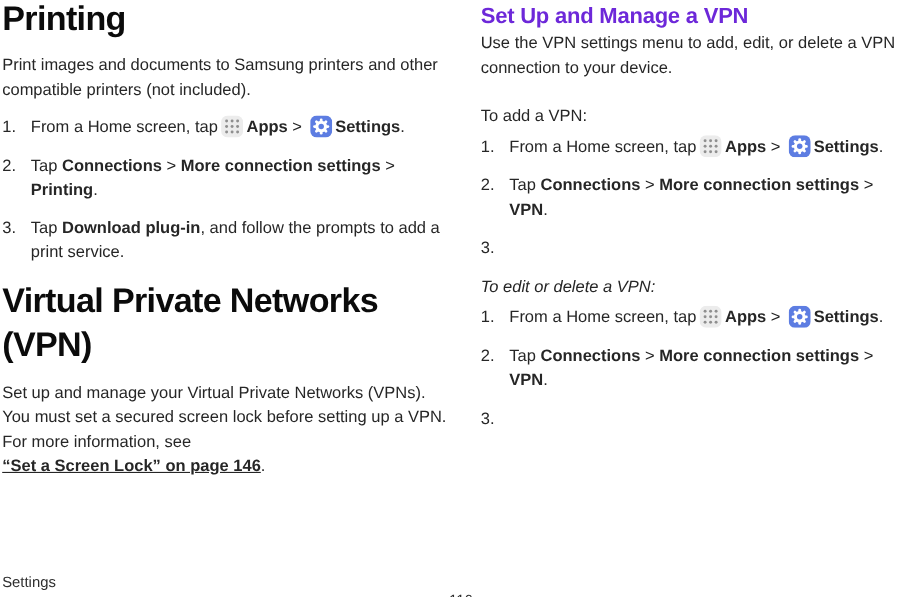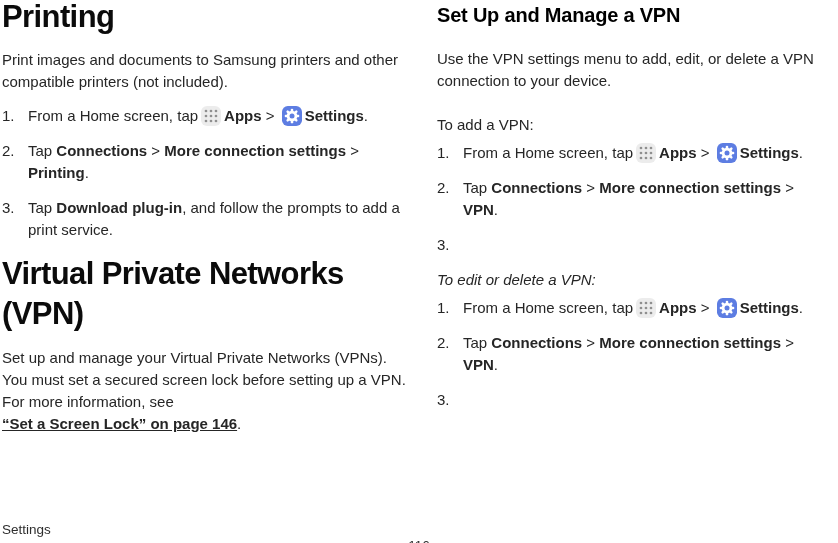--- a/index.html
+++ b/index.html
@@ -26,25 +26,25 @@
     font-weight: bold;
     color: #0b0b0b;
     font-size: 31px;
     line-height: 40px;
     letter-spacing: -0.6px;
     margin: -5px 0 12px 0;
   }
   .h1.second { margin-top: 11px; margin-bottom: 13px; }
   .h2 {
     font-weight: bold;
-    color: #000000;
+    color: #6d28d9;
     font-size: 20px;
     line-height: 26px;
     letter-spacing: -0.2px;
-    margin: 0 0 20px 0;
+    margin: 0 0 1px 0;
   }
   p.para { margin: 0 0 12px 0; }
   .col-right p.para { margin-bottom: 22px; }
   .intro { margin: 0 0 6px 0; }
   .intro.second { margin-top: 9px; font-style: italic; }
 
   .nlist { margin: 0 0 0 0; padding: 0; }
   .li { display: flex; margin: 0 0 13px 0; }
   .num { flex: none; width: 26px; }
   .it  { flex: 1; }

